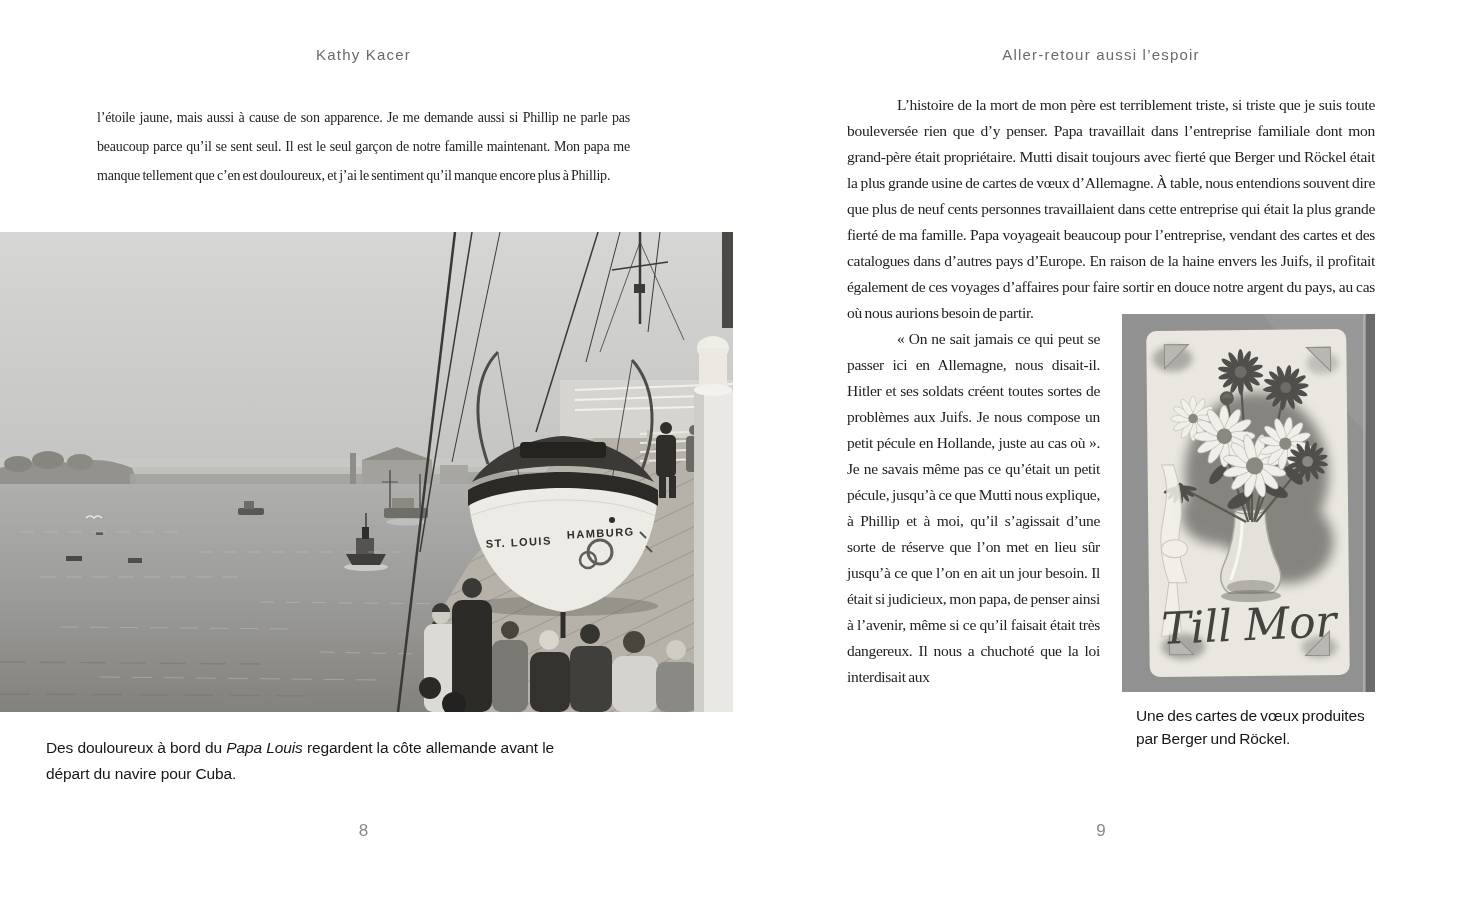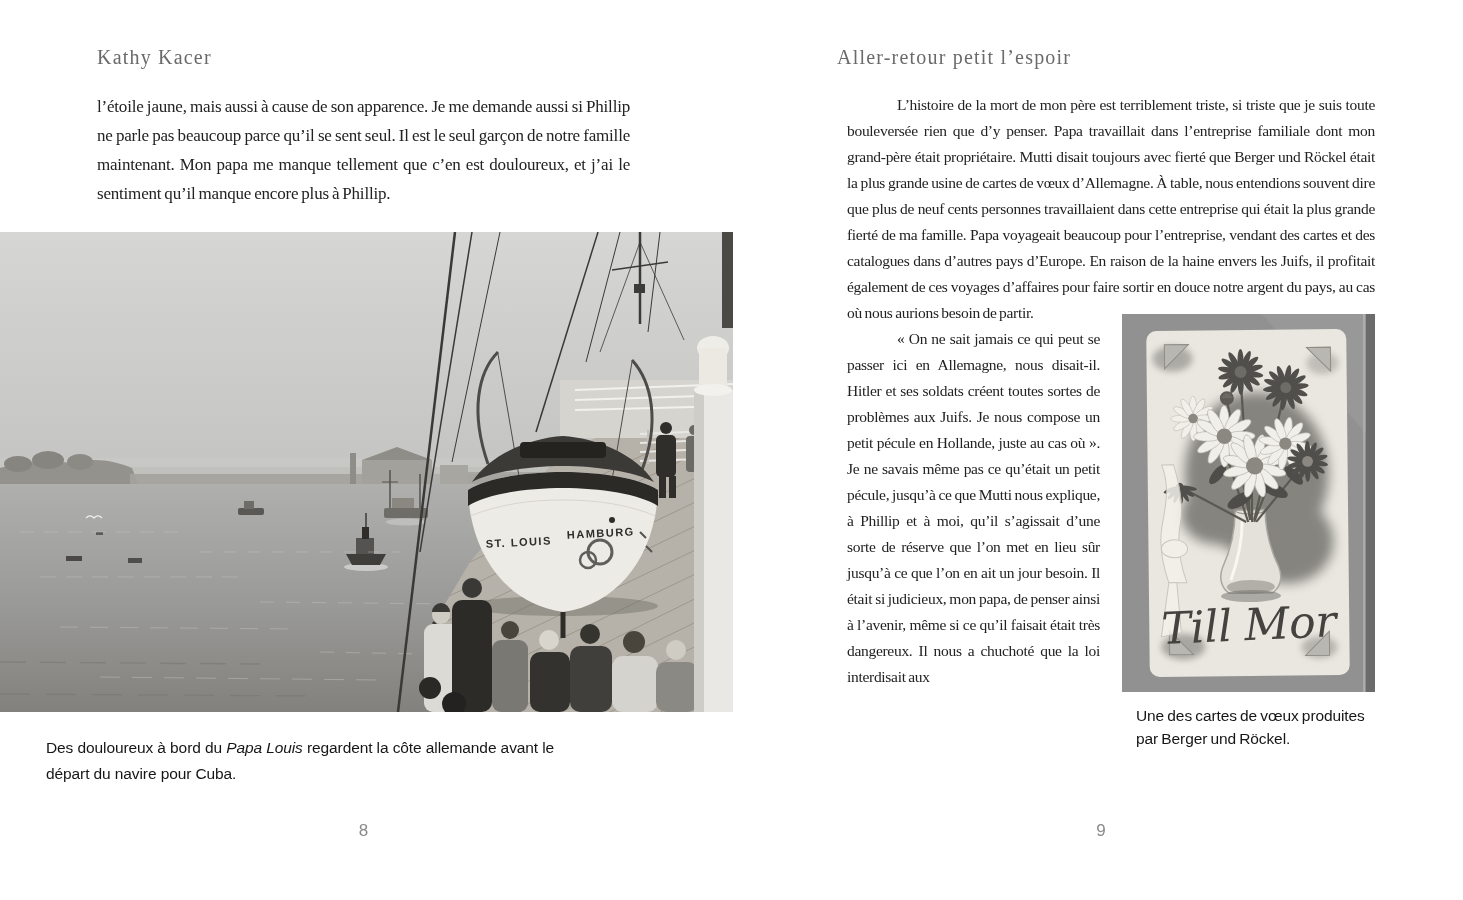--- a/index.html
+++ b/index.html
@@ -1,28 +1,28 @@
 <!DOCTYPE html>
 <html><head>
 <meta charset="utf-8">
 <style>
   html,body{margin:0;padding:0;background:#ffffff;}
   .spread{position:relative;width:1463px;height:900px;background:#ffffff;overflow:hidden;
           font-family:"Liberation Serif", serif;color:#1e1e1e;}
-  .running-head{position:absolute;top:46px;font-family:Liberation Serif, serif;
-          font-size:20px;letter-spacing:1.2px;color:#6a6a6a;}
+  .running-head{position:absolute;top:46px;font-family:Liberation Sans, sans-serif;
+          font-size:15px;letter-spacing:1.2px;color:#6a6a6a;text-align:center;}
   .running-head.left{left:97px;width:533px;}
   .running-head.right{left:837px;width:528px;}
   .folio{position:absolute;top:821px;font-family:"Liberation Sans", sans-serif;
           font-size:17px;color:#8a8a8a;text-align:center;}
   .folio.left{left:97px;width:533px;}
   .folio.right{left:837px;width:528px;}
 
-  .body-left{position:absolute;left:97px;top:92px;width:533px;
-          font-size:17px;line-height:29px;letter-spacing:-0.2px;word-spacing:-1px;
+  .body-left{position:absolute;left:97px;top:103px;width:533px;
+          font-size:14px;line-height:29px;letter-spacing:-0.2px;word-spacing:-1px;
           text-align:justify;color:#222;}
   .photo-wrap{position:absolute;left:0;top:232px;width:733px;height:480px;margin:0;}
   .caption-left{position:absolute;left:46px;top:735px;width:545px;
           font-family:"Liberation Sans", sans-serif;font-size:15.5px;line-height:26px;
           letter-spacing:-0.1px;color:#161616;}
   .caption-left .it{font-style:italic;}
 
   .body-right{position:absolute;left:847px;top:92px;width:528px;
           font-size:15.5px;line-height:26px;letter-spacing:-0.3px;word-spacing:-1px;
           text-align:justify;color:#222;}
@@ -240,21 +240,21 @@
       </g>
     </svg>
   </figure>
 
   <div class="caption-left">
     <span>Des douloureux à bord du </span><span class="it">Papa Louis</span><span> regardent la côte allemande avant le départ du navire pour Cuba.</span>
   </div>
 
   <div class="folio left">8</div>
 
-  <div class="running-head right">Aller-retour petit l’espoir</div>
+  <div class="running-head right">Aller-retour aussi l’espoir</div>
 
   <div class="body-right">
     <div class="para indent">
       <span>L’histoire de la mort de mon père est terriblement triste, si triste que je suis toute bouleversée rien que d’y penser. Papa travaillait dans l’entreprise familiale dont mon grand-père était propriétaire. Mutti disait toujours avec fierté que Berger und Röckel était la plus grande usine de cartes de vœux d’Allemagne. À table, nous entendions souvent dire que plus de neuf cents personnes travaillaient dans cette entreprise qui était la plus grande fierté de ma famille. Papa voyageait beaucoup pour l’entreprise, vendant des cartes et des catalogues dans d’autres pays d’Europe. En raison de la haine envers les Juifs, il profitait également de ces voyages d’affaires pour faire sortir en </span><span class="card-float">
         <svg width="253" height="378" viewBox="0 0 253 378" xmlns="http://www.w3.org/2000/svg">
           <defs>
             <filter id="blur6" x="-40%" y="-40%" width="180%" height="180%">
                 <feGaussianBlur stdDeviation="6"></feGaussianBlur>
               </filter>
             <filter id="blur3" x="-40%" y="-40%" width="180%" height="180%">

